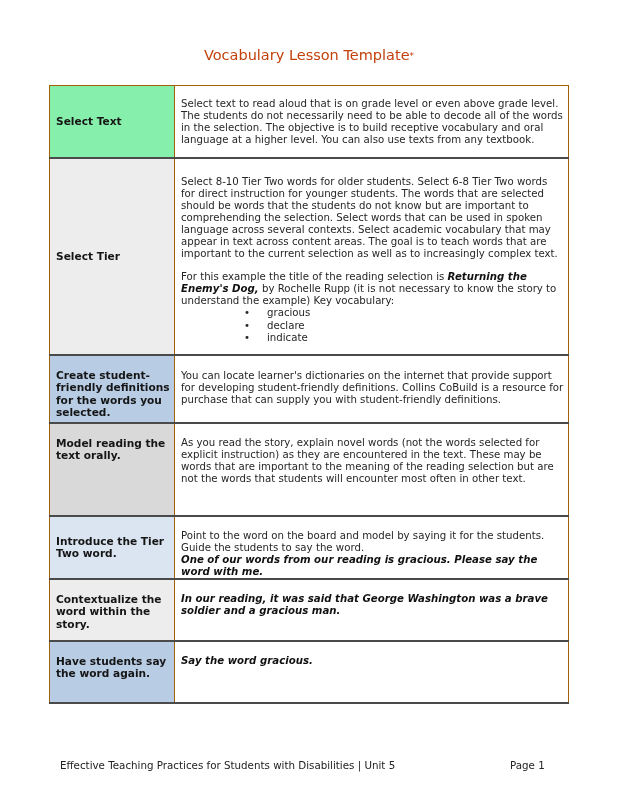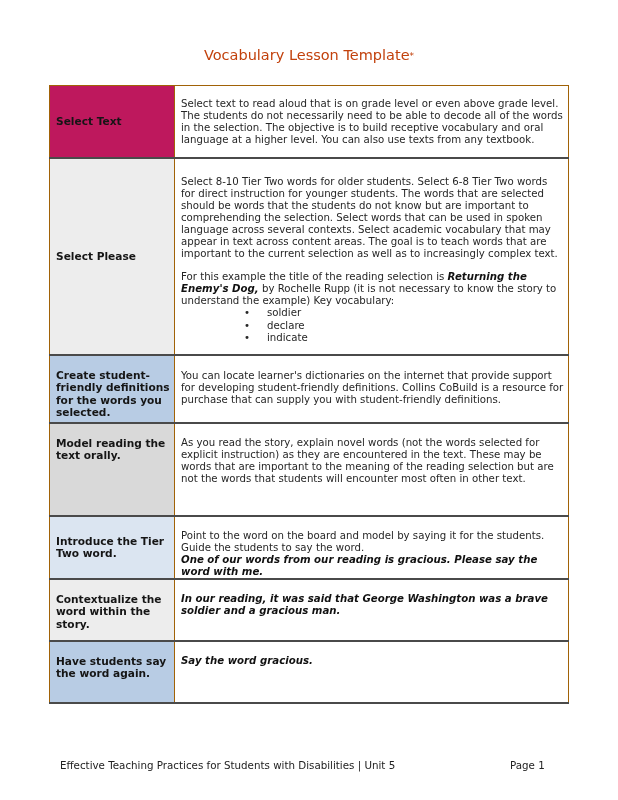--- a/index.html
+++ b/index.html
@@ -45,33 +45,33 @@
   .page { position: absolute; top: 759px; left: 510px; font-size: 10.3px; color: #222; }
 </style>
 </head>
 <body>
 
 <div class="title"><span>Vocabulary Lesson Template</span><span class="star">*</span></div>
 
 <table class="lesson">
   <tbody>
       <tr class="r1">
-    <td class="label" style="background:#be185d">Select Text</td>
+    <td class="label" style="background:#86efac">Select Text</td>
     <td class="content">
           <p>Select text to read aloud that is on grade level or even above grade level. The students do not necessarily need to be able to decode all of the words in the selection. The objective is to build receptive vocabulary and oral language at a higher level. You can also use texts from any textbook.</p>
         </td>
   </tr>
   <tr class="r2">
-    <td class="label" style="background:#ededed">Select Please</td>
+    <td class="label" style="background:#ededed">Select Tier</td>
     <td class="content">
       <p>Select 8-10 Tier Two words for older students. Select 6-8 Tier Two words for direct instruction for younger students. The words that are selected should be words that the students do not know but are important to comprehending the selection. Select words that can be used in spoken language across several contexts. Select academic vocabulary that may appear in text across content areas. The goal is to teach words that are important to the current selection as well as to increasingly complex text.</p>
       <div class="gap"></div>
       <p><span>For this example the title of the reading selection is </span><span class="bi">Returning the Enemy's Dog,</span><span> by Rochelle Rupp (it is not necessary to know the story to understand the example)  Key vocabulary:</span></p>
       <ul class="vocab">
-        <li><span class="bullet">•</span><span>soldier</span></li>
+        <li><span class="bullet">•</span><span>gracious</span></li>
         <li><span class="bullet">•</span><span>declare</span></li>
         <li><span class="bullet">•</span><span>indicate</span></li>
       </ul>
     </td>
   </tr>
   <tr class="r3">
     <td class="label" style="background:#b8cce4">Create student-friendly definitions for the words you selected.</td>
     <td class="content">
           <p>You can locate learner's dictionaries on the internet that provide support for developing student-friendly definitions. Collins CoBuild is a resource for purchase that can supply you with student-friendly definitions.</p>
         </td>

